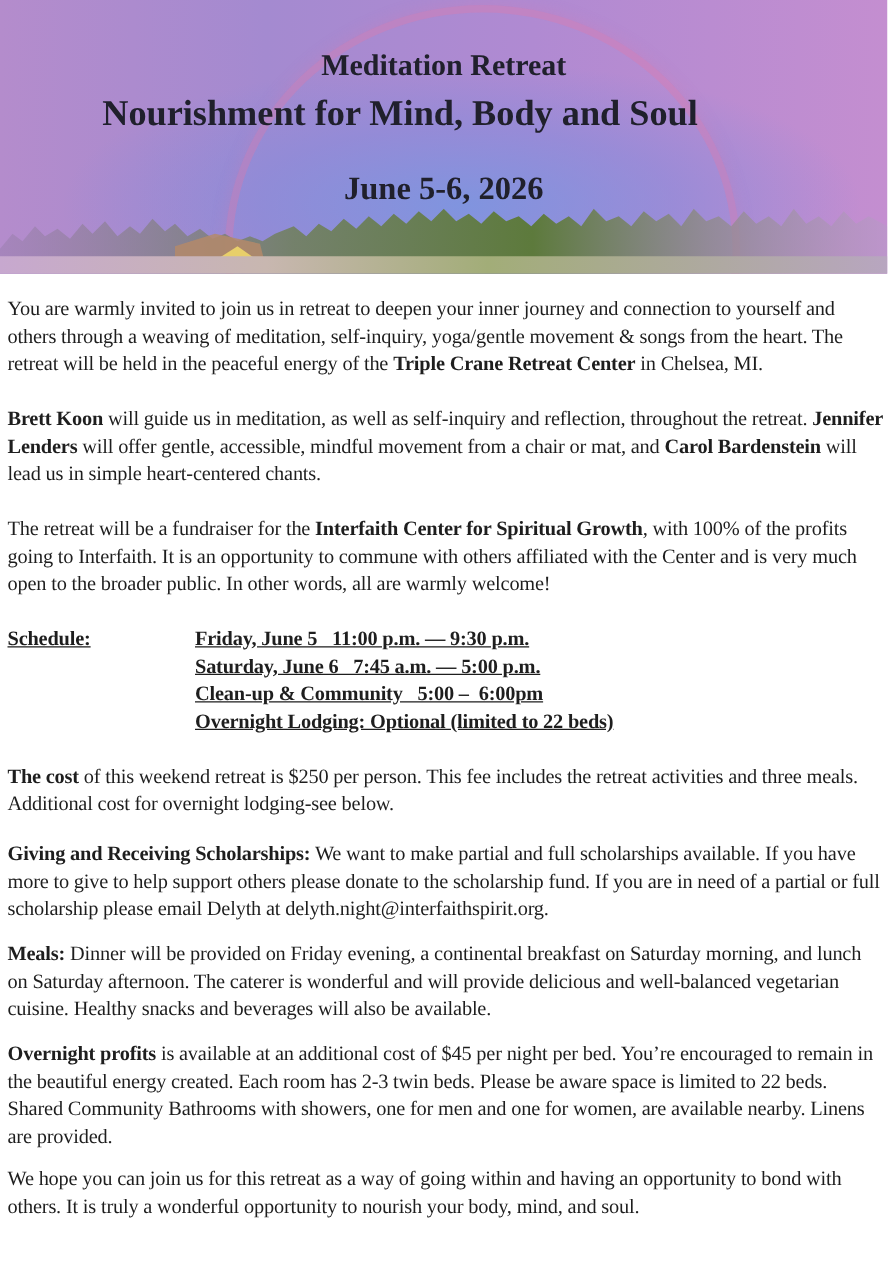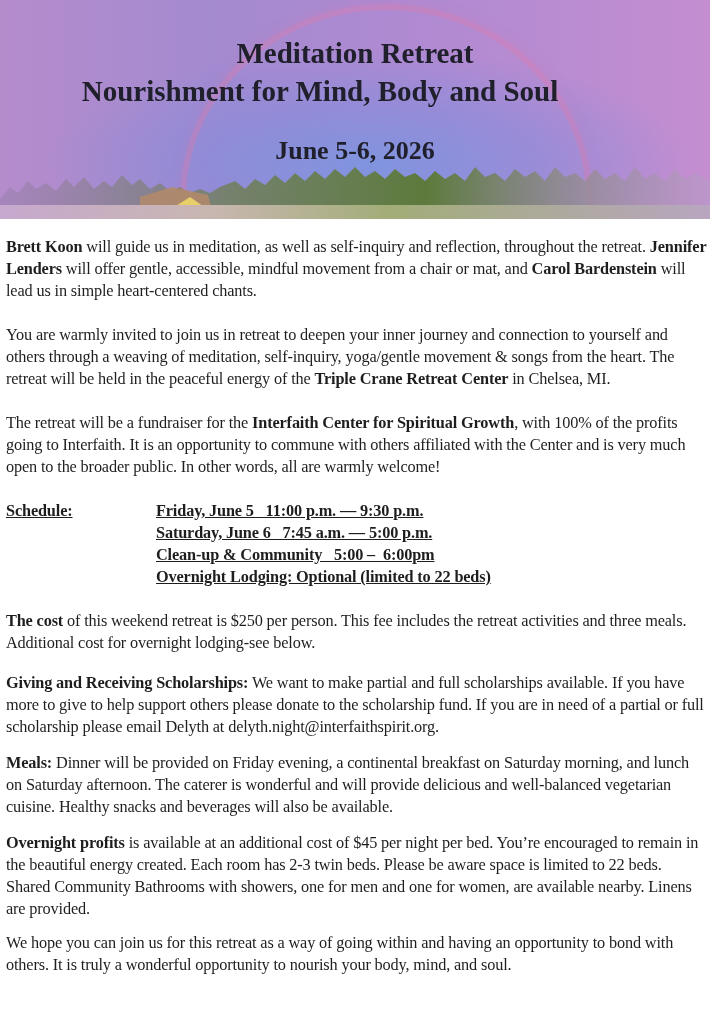--- a/index.html
+++ b/index.html
@@ -49,21 +49,21 @@
       left: 0; top: 0;
       width: 710px;
       text-align: center;
       font-family: "Liberation Serif", "DejaVu Serif", serif;
       font-weight: bold;
       color: #20202c;
     }
     .title-1 {
       position: absolute;
       left: 0; width: 710px; top: 37px;
-      font-size: 29px;
+      font-size: 24px;
       line-height: 32px;
     }
     .title-2 {
       position: absolute;
       left: 0; width: 640px; top: 75px;
       font-size: 29px;
       line-height: 32px;
     }
     .title-date {
       position: absolute;
@@ -127,25 +127,25 @@
   <div class="ground"></div>
 
   <div class="title-1 banner-text">Meditation Retreat</div>
   <div class="title-2 banner-text">Nourishment for Mind, Body and Soul</div>
   <div class="title-date banner-text">June 5-6, 2026</div>
 </div>
 
 <div class="content">
 
   <p>
-    <b>Brett Koon</b><span> will guide us in meditation, as well as self-inquiry and reflection, throughout the retreat. </span><b>Jennifer Lenders</b><span> will offer gentle, accessible, mindful movement from a chair or mat, and </span><b>Carol Bardenstein</b><span> will lead us in simple heart-centered chants.</span>
+    <span>You are warmly invited to join us in retreat to deepen your inner journey and connection to yourself and others through a weaving of meditation, self-inquiry, yoga/gentle movement &amp; songs from the heart. The retreat will be held in the peaceful energy of the </span><b>Triple Crane Retreat Center</b><span> in Chelsea, MI.</span>
   </p>
 
   <p>
-    <span>You are warmly invited to join us in retreat to deepen your inner journey and connection to yourself and others through a weaving of meditation, self-inquiry, yoga/gentle movement &amp; songs from the heart. The retreat will be held in the peaceful energy of the </span><b>Triple Crane Retreat Center</b><span> in Chelsea, MI.</span>
+    <b>Brett Koon</b><span> will guide us in meditation, as well as self-inquiry and reflection, throughout the retreat. </span><b>Jennifer Lenders</b><span> will offer gentle, accessible, mindful movement from a chair or mat, and </span><b>Carol Bardenstein</b><span> will lead us in simple heart-centered chants.</span>
   </p>
 
   <p>
     <span>The retreat will be a fundraiser for the </span><b>Interfaith Center for Spiritual Growth</b><span>, with 100% of the profits going to Interfaith. It is an opportunity to commune with others affiliated with the Center and is very much open to the broader public. In other words, all are warmly welcome!</span>
   </p>
 
   <div class="schedule">
     <div class="label">Schedule:</div>
     <div class="rows">
       <div class="row">Friday, June 5   11:00 p.m. — 9:30 p.m.</div>

